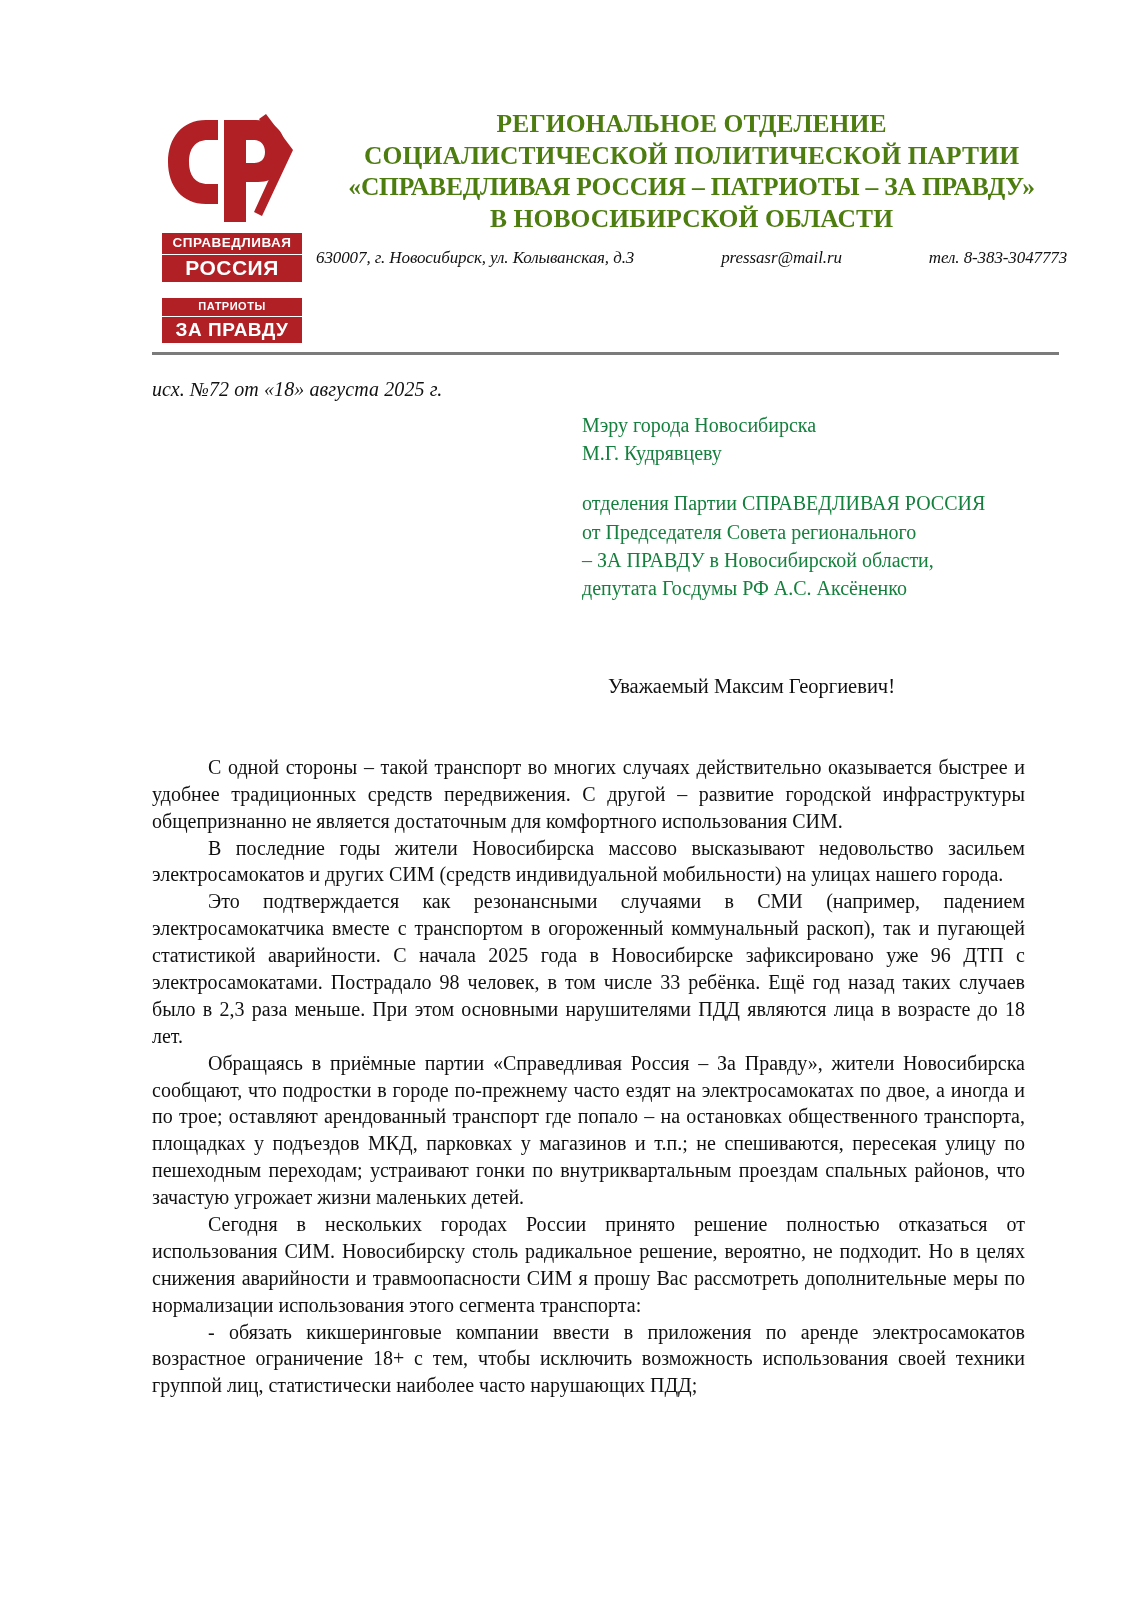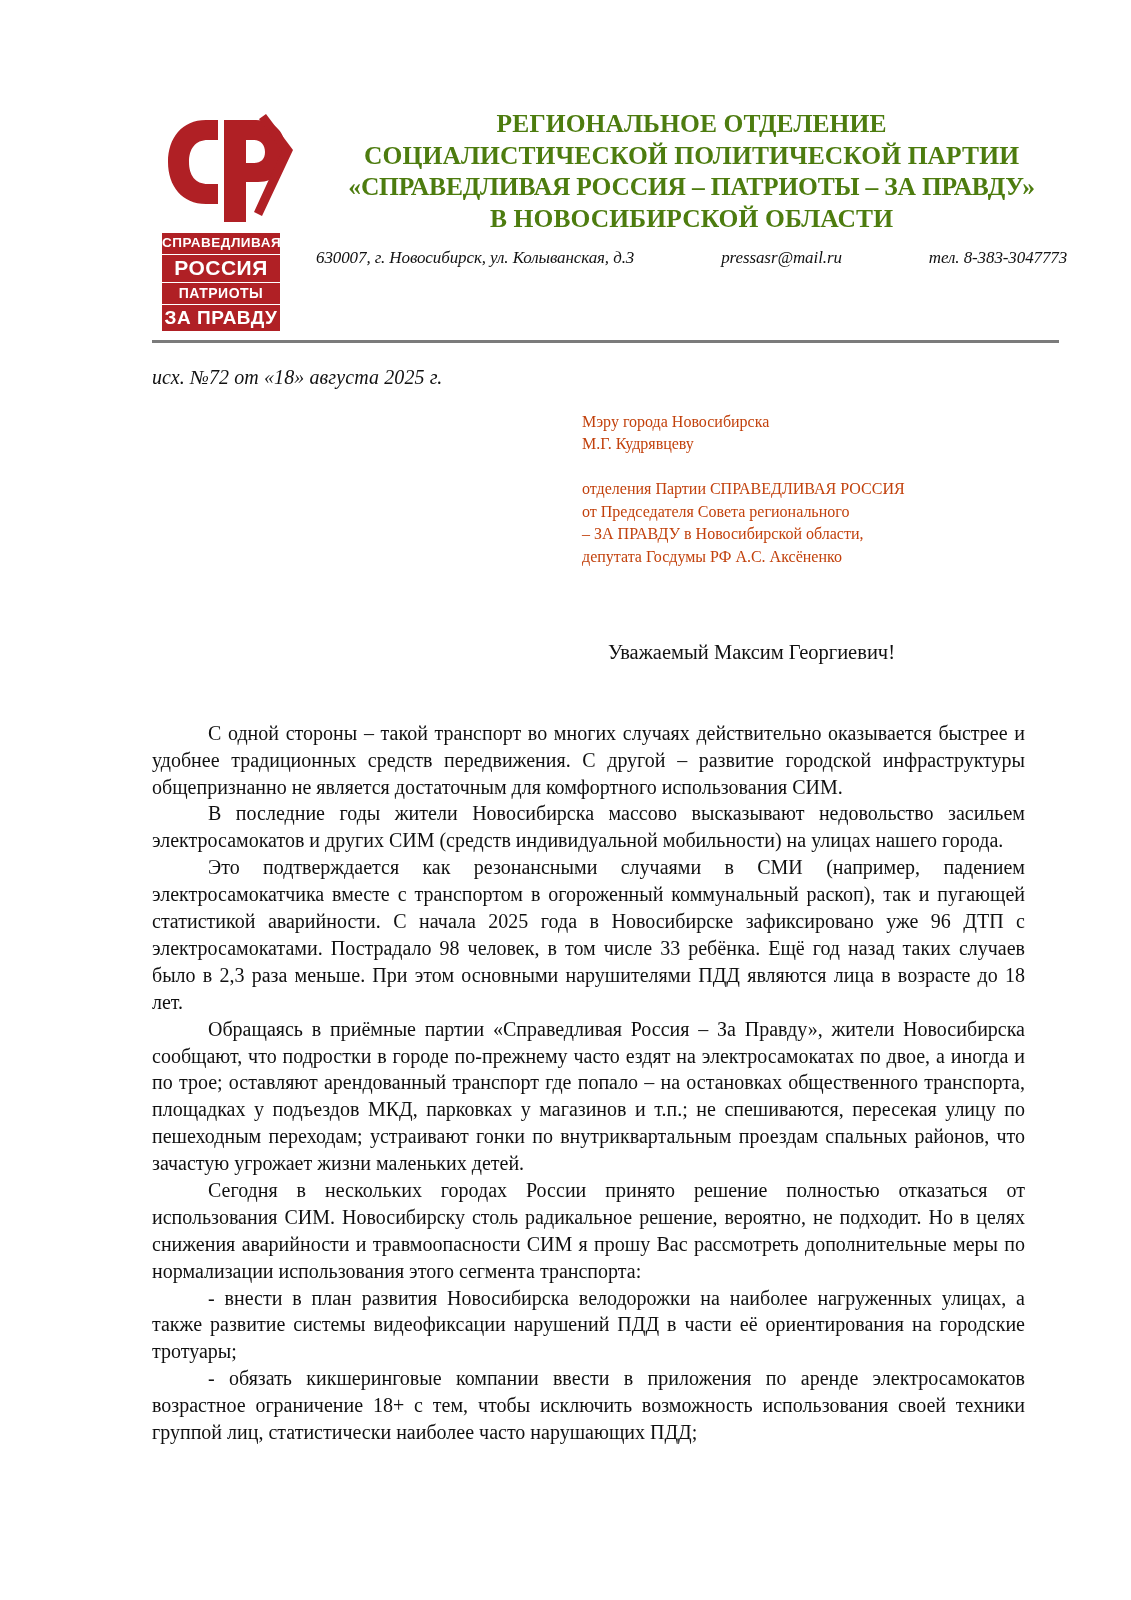--- a/index.html
+++ b/index.html
@@ -43,37 +43,37 @@
 
   .logo-mark {
     position: relative;
     width: 132px;
     height: 122px;
   }
 
   .logo-mark svg { display: block; }
 
   .logo-words {
-    width: 118px;
+    width: 140px;
     margin-top: -2px;
   }
   .logo-words div {
     background: #b02025;
     color: #ffffff;
     font-family: "Liberation Sans", "DejaVu Sans", sans-serif;
     font-weight: bold;
     text-align: center;
     letter-spacing: 0.5px;
     line-height: 1.0;
     border-top: 1px solid #ffffff;
     white-space: nowrap;
   }
   .lw1 { font-size: 13.5px; padding: 3px 0 4px; }
   .lw2 { font-size: 21px;   padding: 2px 0 4px; }
-  .lw3 { font-size: 14px;   padding: 3px 0 4px; }
+  .lw3 { font-size: 11px;   padding: 3px 0 4px; margin-top: 15px; }
   .lw4 { font-size: 19px;   padding: 3px 0 4px; }
 
   .head-text {
     flex: 1 1 auto;
     padding-left: 22px;
     text-align: center;
   }
   .org-title {
     font-family: "Liberation Serif", "DejaVu Serif", serif;
     font-weight: bold;
@@ -115,25 +115,25 @@
 
   .outref {
     margin-top: 23px;
     font-style: italic;
     font-size: 20px;
     letter-spacing: 0.1px;
     color: #111;
   }
 
   .addressee {
-    margin-top: 22px;
+    margin-top: 10px;
     margin-left: 430px;
-    font-size: 16px;
+    font-size: 20px;
     line-height: 1.42;
-    color: #c2410c;
+    color: #15803d;
   }
   .addressee .gap { height: 22px; }
 
   .salutation {
     margin-top: 72px;
     text-align: right;
     font-size: 20.5px;
     color: #111;
     padding-right: 130px;
   }
@@ -218,18 +218,17 @@
     </div>
 
     <div class="salutation">Уважаемый Максим Георгиевич!</div>
 
     <div class="body-text">
       <p>С одной стороны – такой транспорт во многих случаях действительно оказывается быстрее и удобнее традиционных средств передвижения. С другой – развитие городской инфраструктуры общепризнанно не является достаточным для комфортного использования СИМ.</p>
       <p>В последние годы жители Новосибирска массово высказывают недовольство засильем электросамокатов и других СИМ (средств индивидуальной мобильности) на улицах нашего города.</p>
       <p>Это подтверждается как резонансными случаями в СМИ (например, падением электросамокатчика вместе с транспортом в огороженный коммунальный раскоп), так и пугающей статистикой аварийности. С начала 2025 года в Новосибирске зафиксировано уже 96 ДТП с электросамокатами. Пострадало 98 человек, в том числе 33 ребёнка. Ещё год назад таких случаев было в 2,3 раза меньше. При этом основными нарушителями ПДД являются лица в возрасте до 18 лет.</p>
       <p>Обращаясь в приёмные партии «Справедливая Россия – За Правду», жители Новосибирска сообщают, что подростки в городе по-прежнему часто ездят на электросамокатах по двое, а иногда и по трое; оставляют арендованный транспорт где попало – на остановках общественного транспорта, площадках у подъездов МКД, парковках у магазинов и т.п.; не спешиваются, пересекая улицу по пешеходным переходам; устраивают гонки по внутриквартальным проездам спальных районов, что зачастую угрожает жизни маленьких детей.</p>
       <p>Сегодня в нескольких городах России принято решение полностью отказаться от использования СИМ. Новосибирску столь радикальное решение, вероятно, не подходит. Но в целях снижения аварийности и травмоопасности СИМ я прошу Вас рассмотреть дополнительные меры по нормализации использования этого сегмента транспорта:</p>
-      <p class="dash">- внести в план развития Новосибирска велодорожки на наиболее нагруженных улицах, а также развитие системы видеофиксации нарушений ПДД в части её ориентирования на городские тротуары;</p>
       <p class="dash">- обязать кикшеринговые компании ввести в приложения по аренде электросамокатов возрастное ограничение 18+ с тем, чтобы исключить возможность использования своей техники группой лиц, статистически наиболее часто нарушающих ПДД;</p>
     </div>
 
   </div>
 </div>
 
 </body></html>

